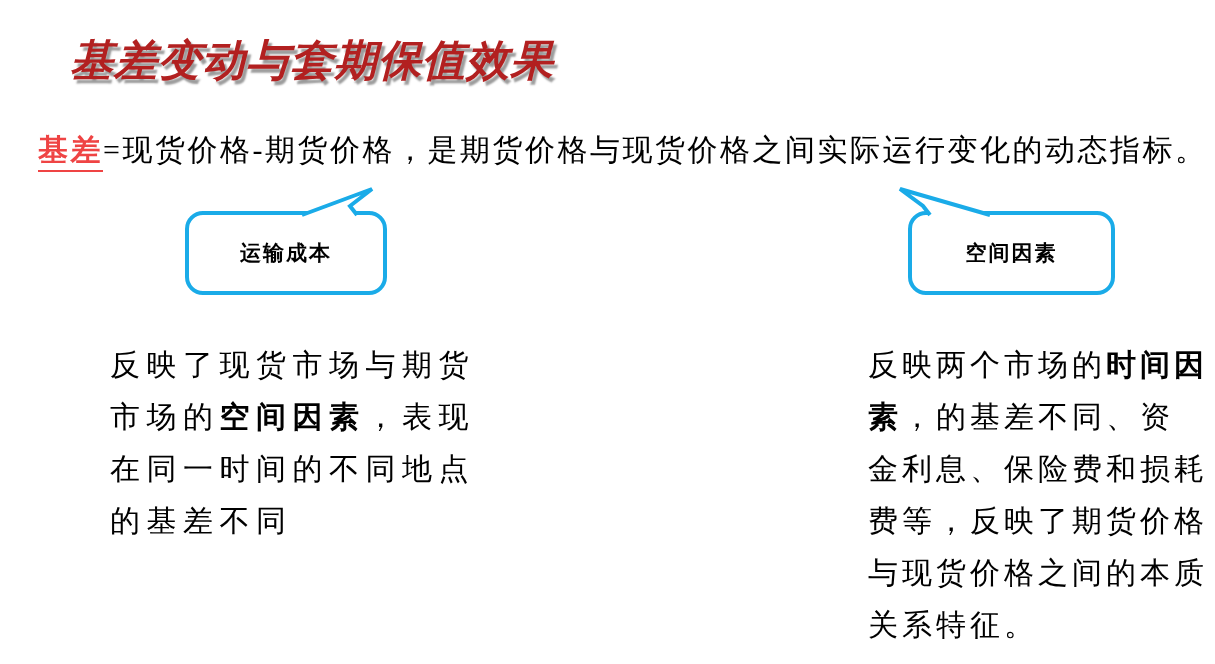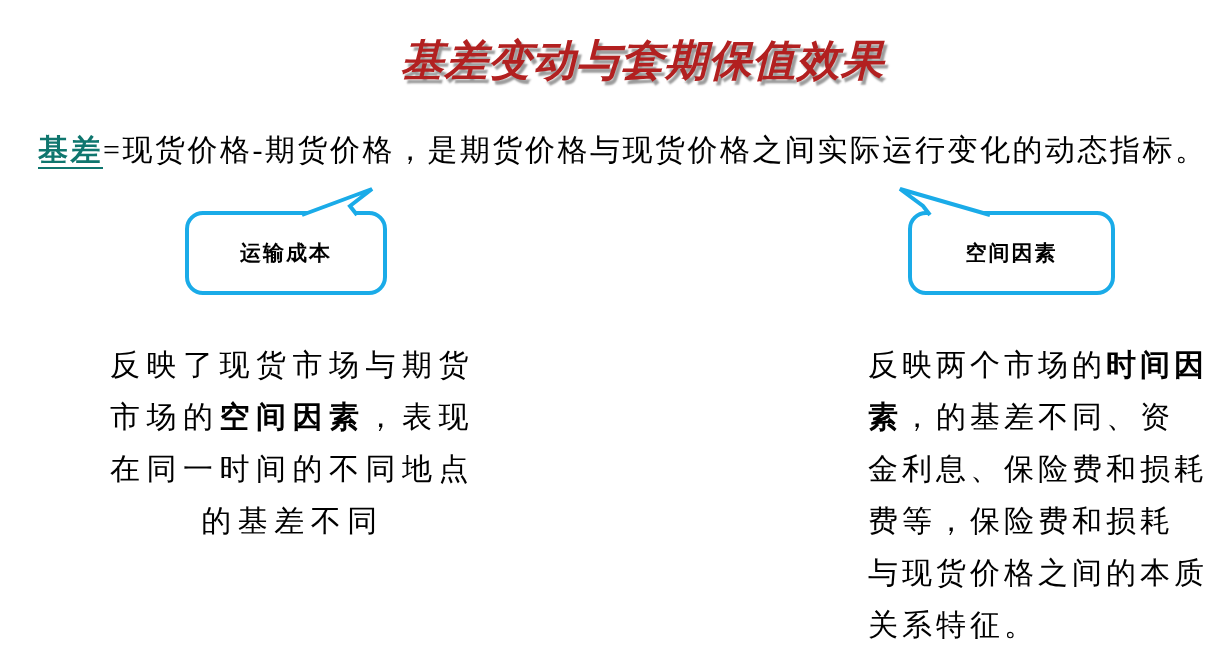--- a/index.html
+++ b/index.html
@@ -1,21 +1,21 @@
 <!DOCTYPE html>
 <html><head>
 <meta charset="utf-8">
 <style>
   html,body{margin:0;padding:0;background:#ffffff;}
   .slide{
     position:relative;width:1215px;height:664px;background:#ffffff;
     font-family:"Liberation Serif","DejaVu Serif",serif;overflow:hidden;color:#000;
   }
   .title{
-    position:absolute;top:32px;left:0;width:100%;text-align:center;text-indent:70px;
+    position:absolute;top:32px;left:0;width:100%;text-indent:70px;
     font-size:43px;font-weight:bold;font-style:italic;letter-spacing:1px;
     text-shadow:3px 4px 2px #9b9b9b, -1px -1px 0 #ffffff;
     white-space:nowrap;
   }
   .definition{
     position:absolute;left:38px;top:130px;font-size:30px;letter-spacing:2.5px;
     white-space:nowrap;
   }
   .term{border-bottom:2px solid;padding-bottom:1px;font-weight:bold;}
   .bubble{position:absolute;width:235px;height:115px;}
@@ -23,33 +23,33 @@
   .bubble-right{left:893px;top:183px;}
   .bubble svg{position:absolute;left:0;top:0;}
   .bubble-label{
     position:absolute;top:30px;height:80px;display:flex;align-items:center;justify-content:center;
     font-size:21px;font-weight:bold;letter-spacing:2px;
   }
   .bubble-left .bubble-label{left:7px;width:198px;}
   .bubble-right .bubble-label{left:17px;width:203px;}
   .textblock{position:absolute;font-size:30px;}
   .textblock .tline{height:52px;line-height:52px;white-space:nowrap;}
-  .textblock-left{left:110px;top:339px;letter-spacing:6.5px;text-align:center;}
+  .textblock-left{left:110px;top:339px;letter-spacing:6.5px;}
   .textblock-right{left:840px;top:339px;letter-spacing:4px;margin-left:28px;}
   .bold{font-weight:bold;}
 </style>
 </head>
 <body>
 
 <div class="slide">
 
   <div class="title" style="color: rgb(178, 32, 32);">基差变动与套期保值效果</div>
 
   <div class="definition">
-    <span class="term" style="color: #0f766e;">基差</span><span>=现货价格-期货价格，是期货价格与现货价格之间实际运行变化的动态指标。</span>
+    <span class="term" style="color: #ef4444; font-family: Liberation Mono, monospace;">基差</span><span>=现货价格-期货价格，是期货价格与现货价格之间实际运行变化的动态指标。</span>
   </div>
 
   <div class="bubble bubble-left">
     <svg width="235" height="115" viewBox="0 0 235 115">
       <rect x="7" y="30" width="198" height="80" rx="16" fill="#ffffff" stroke-width="4" stroke="#1aabe8"></rect>
       <path d="M122,32 L192,6 L170,23 L177,32" fill="#ffffff" stroke-width="4" stroke-linejoin="miter" stroke="#1aabe8"></path>
     </svg>
     <div class="bubble-label">运输成本</div>
   </div>
 
@@ -65,18 +65,18 @@
       <div class="tline"><span>反映了现货市场与期货</span></div>
       <div class="tline"><span>市场的</span><span class="bold">空间因素</span><span>，表现</span></div>
       <div class="tline"><span>在同一时间的不同地点</span></div>
       <div class="tline"><span>的基差不同</span></div>
     </div>
 
   <div class="textblock textblock-right">
       <div class="tline"><span>反映两个市场的</span><span class="bold">时间因</span></div>
       <div class="tline"><span class="bold">素</span><span>，的基差不同、资</span></div>
       <div class="tline"><span>金利息、保险费和损耗</span></div>
-      <div class="tline"><span>费等，保险费和损耗</span></div>
+      <div class="tline"><span>费等，反映了期货价格</span></div>
       <div class="tline"><span>与现货价格之间的本质</span></div>
       <div class="tline"><span>关系特征。</span></div>
     </div>
 
 </div>
 
 </body></html>

